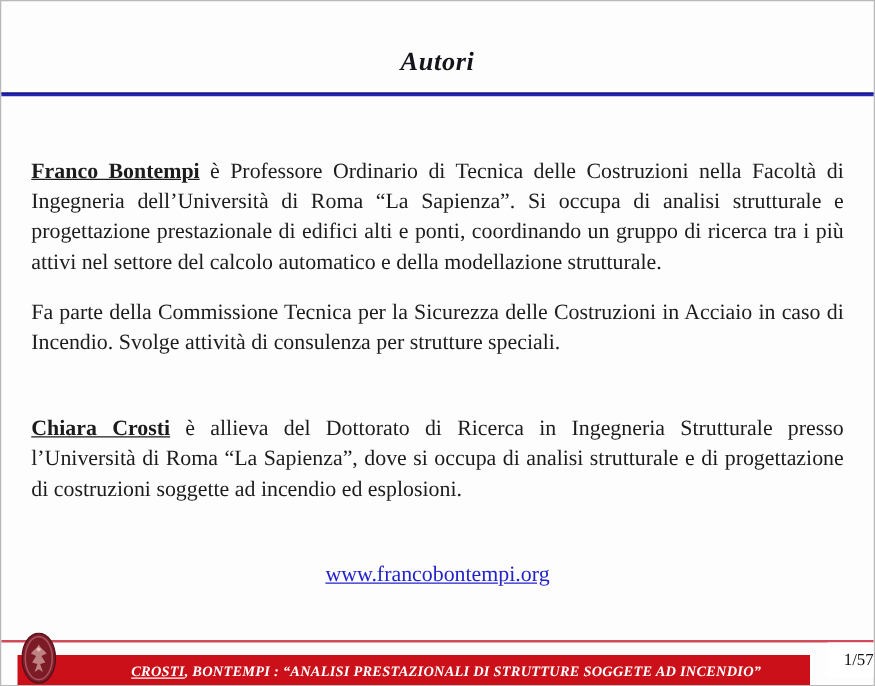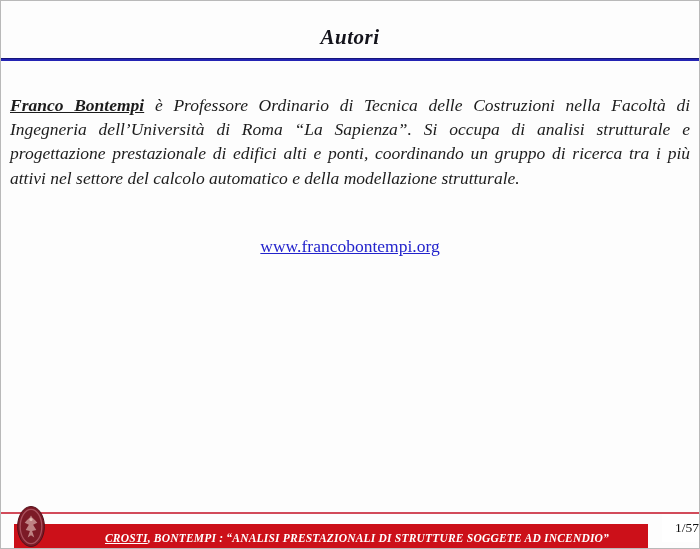--- a/index.html
+++ b/index.html
@@ -9,21 +9,21 @@
   }
   .slide {
     position: relative;
     width: 698px;
     height: 547px;
     background: #fdfdfd;
     border: 1px solid #b9b9b9;
     overflow: hidden;
   }
   .slide-title {
-    margin: 0;
+    margin: 12px;
     padding-top: 24px;
     text-align: center;
     font-size: 21px;
     font-weight: bold;
     font-style: italic;
     color: #14141c;
     letter-spacing: 0.5px;
   }
   .title-rule {
     margin-top: 8px;
@@ -31,21 +31,21 @@
     background: #2424b4;
     border-top: 1px solid #15157a;
   }
   .body-text {
     padding: 31px 8px 0 8px;
     font-size: 17.5px;
     line-height: 24.2px;
     color: #1c1c1c;
     text-align: justify;
   }
-  .para { margin: 1px; font-style: italic; }
+  .para { margin: 16px; }
   .para-lead {
     font-weight: bold;
     text-decoration: underline;
   }
   .para-chiara { margin-top: 45px; }
   .link-row {
     margin-top: 44px;
     text-align: center;
     font-size: 17.5px;
   }
@@ -111,21 +111,23 @@
 <div class="slide">
 
   <h1 class="slide-title">Autori</h1>
 
   <div class="title-rule"></div>
 
   <div class="body-text">
     <p class="para"><span class="para-lead">Franco Bontempi</span><span> è Professore Ordinario di Tecnica delle Costruzioni nella Facoltà di Ingegneria dell’Università di Roma “La Sapienza”. Si occupa di analisi strutturale e progettazione prestazionale di edifici alti e ponti, coordinando un gruppo di ricerca tra i più attivi nel settore del calcolo automatico e della modellazione strutturale.</span></p>
 
 
+    <p class="para"><span>Fa parte della Commissione Tecnica per la Sicurezza delle Costruzioni in Acciaio in caso di Incendio. Svolge attività di consulenza per strutture speciali.</span></p>
 
+    <p class="para para-chiara"><span class="para-lead">Chiara Crosti</span><span> è allieva del Dottorato di Ricerca in Ingegneria Strutturale presso l’Università di Roma “La Sapienza”, dove si occupa di analisi strutturale e di progettazione di costruzioni soggette ad incendio ed esplosioni.</span></p>
 
     <div class="link-row">
       <span class="site-link">www.francobontempi.org</span>
     </div>
   </div>
 
   <div class="footer-topline"></div>
 
   <div class="footer-banner">
     <span class="footer-ref"><span class="ref-lead">CROSTI</span><span>, BONTEMPI : “ANALISI PRESTAZIONALI DI STRUTTURE SOGGETE AD INCENDIO”</span></span>

